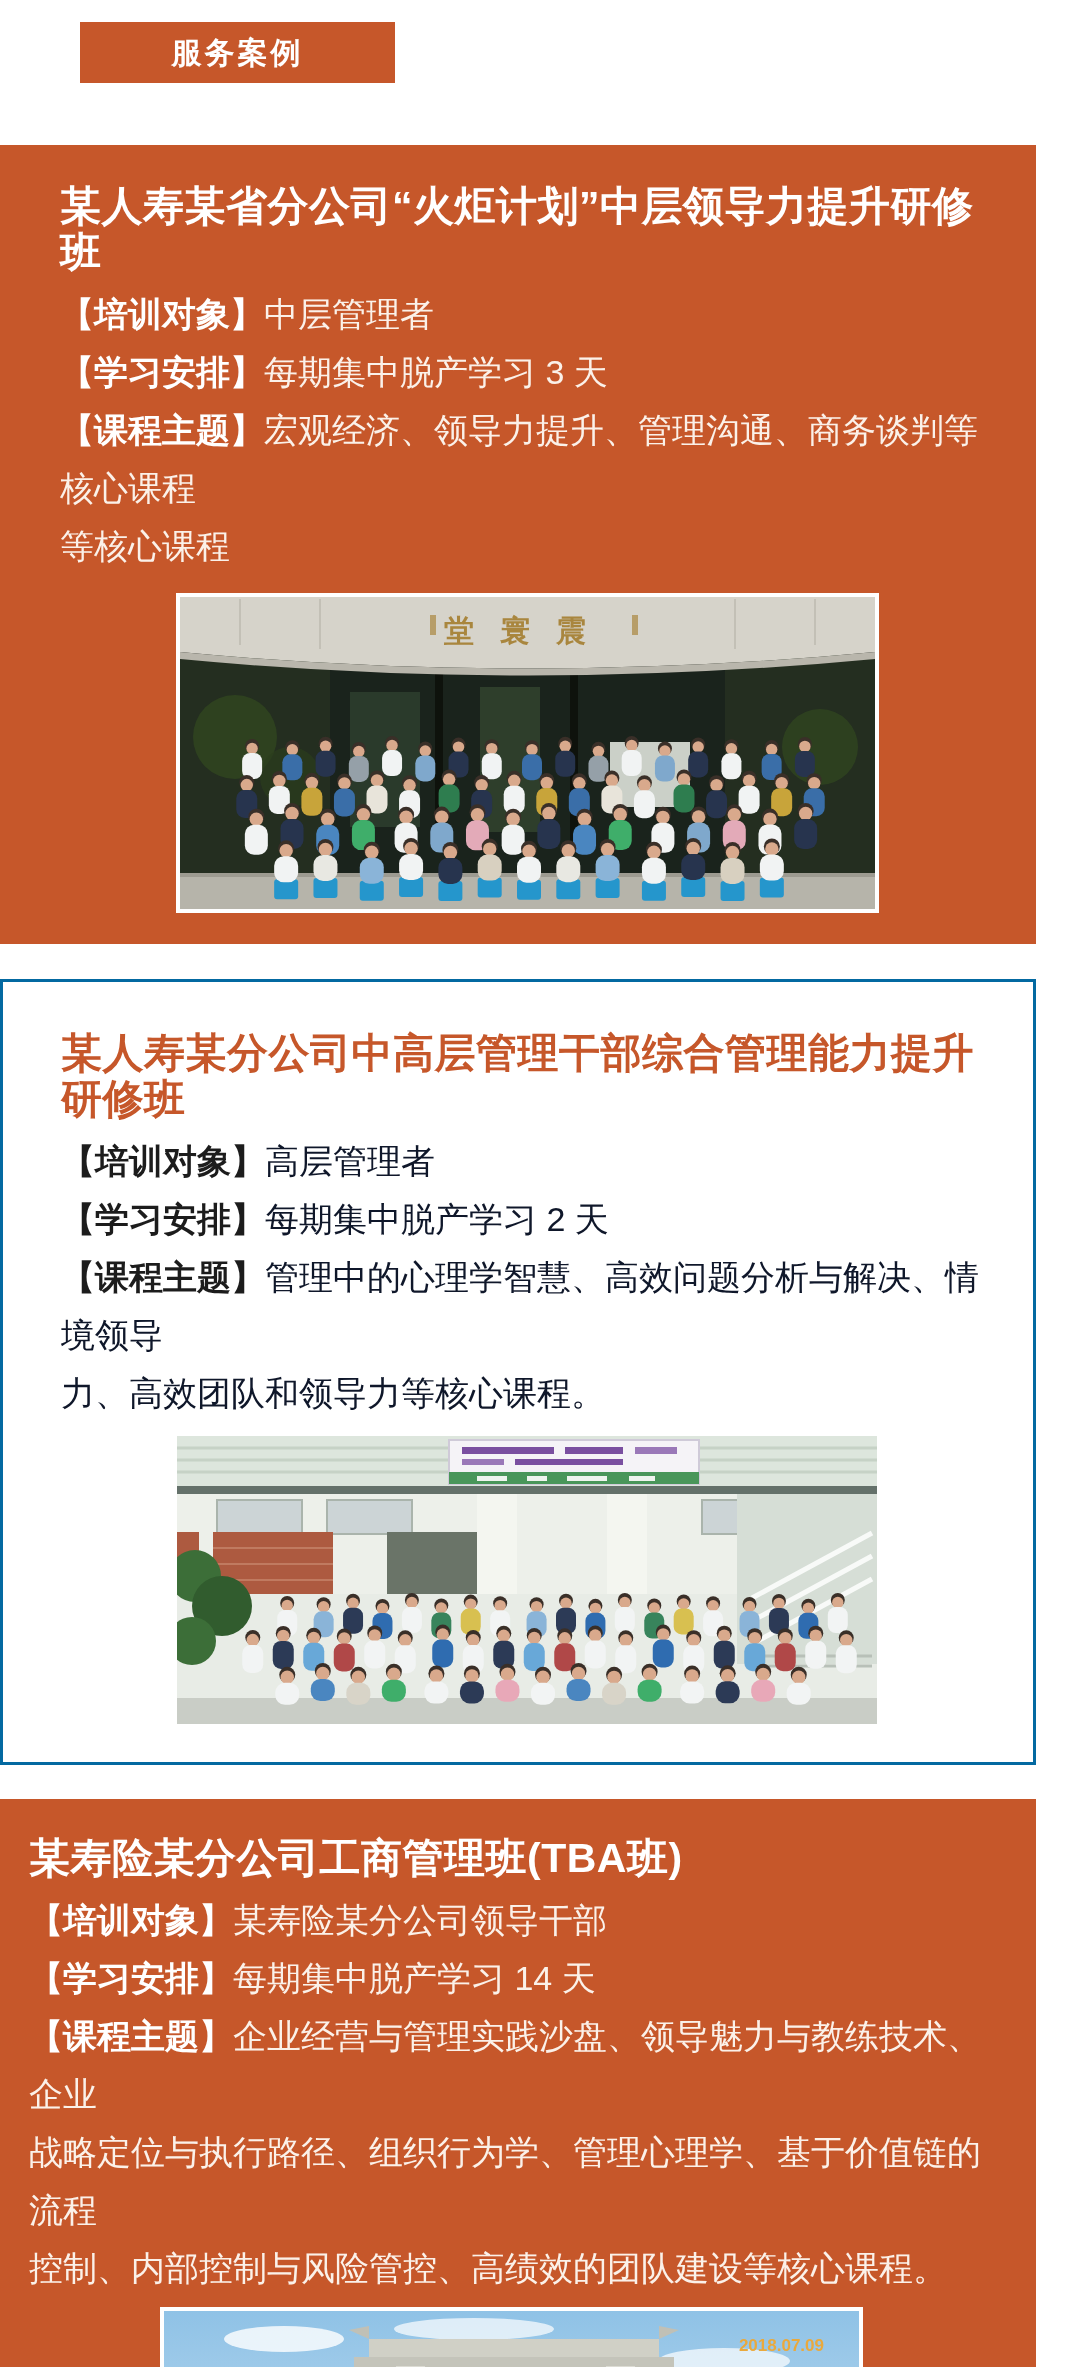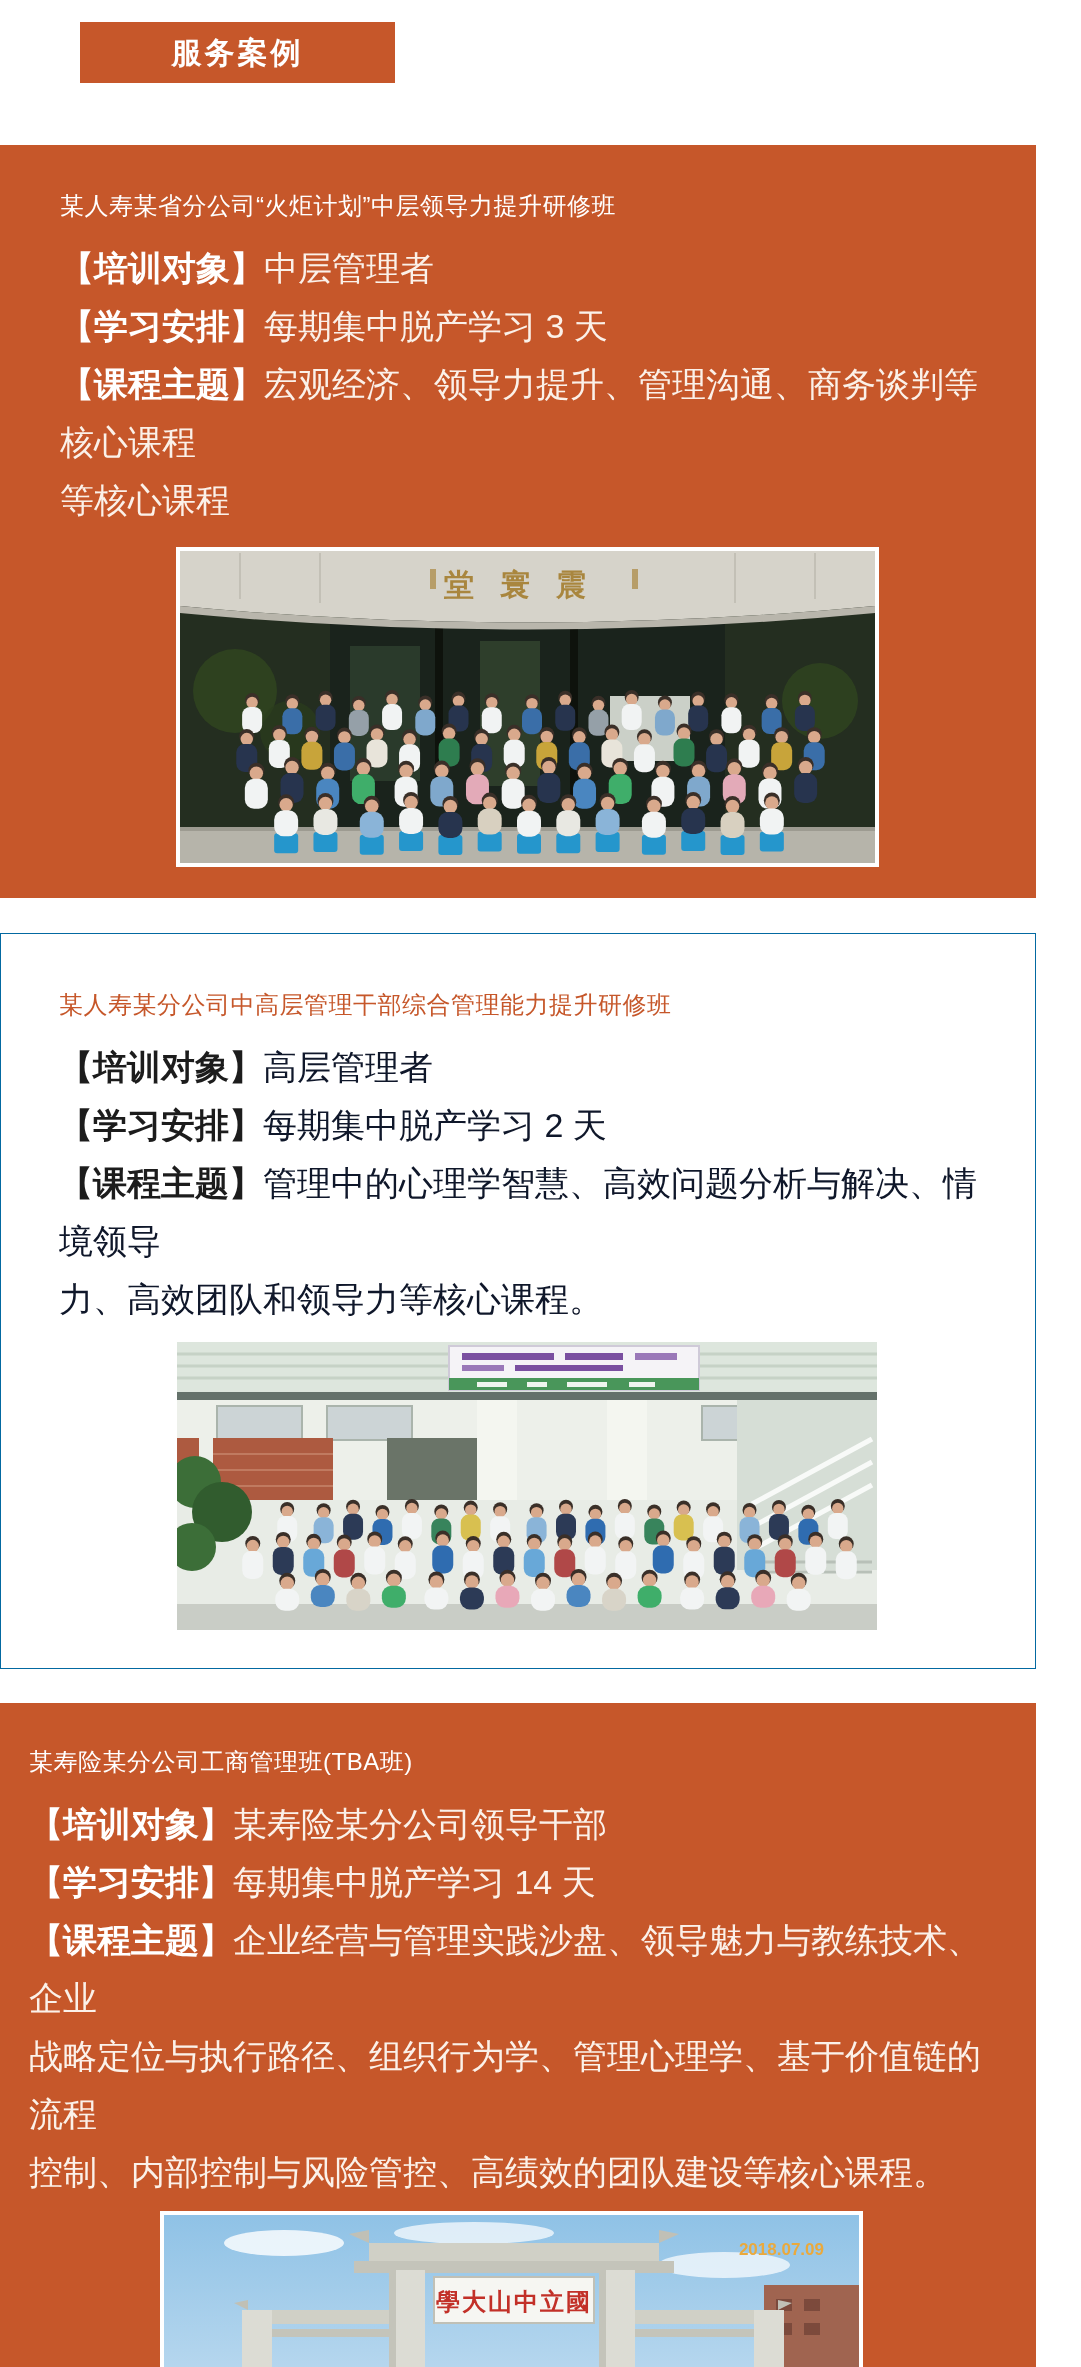--- a/index.html
+++ b/index.html
@@ -19,27 +19,27 @@
     font-size:30px;font-weight:bold;letter-spacing:3px;
     text-align:center;line-height:61px;
   }
 
   
   .card{
     width:1036px;
     box-sizing:border-box;
   }
   .card.orange{background:#C6572A;color:#fff;}
-  .card.white{background:#fff;border:1px solid #0369a1;color:#3a3a3a;}
+  .card.white{background:#fff;border:3px solid #0369a1;color:#3a3a3a;}
   .card1{margin-top:62px;padding:38px 42px 31px 60px;}
   .card2{margin-top:35px;padding:48px 40px 38px 58px;}
   .card3{margin-top:34px;padding:36px 42px 26px 29px;}
 
   .case-title{
-    font-size:24px;font-weight:normal;line-height:46px;
+    font-size:41px;font-weight:bold;line-height:46px;
     margin:0 0 10px 0;letter-spacing:0.5px;
   }
   .card.orange .case-title{color:#ffffff;}
   .card.white  .case-title{color:#C6572A;}
 
   .case-row{font-size:34px;line-height:58px;margin:0;}
   .row-label{font-weight:bold;}
   .row-value{white-space:pre-wrap;}
   .card.orange .row-label{color:#ffffff;}
   .card.orange .row-value{color:#fbf1e9;}

